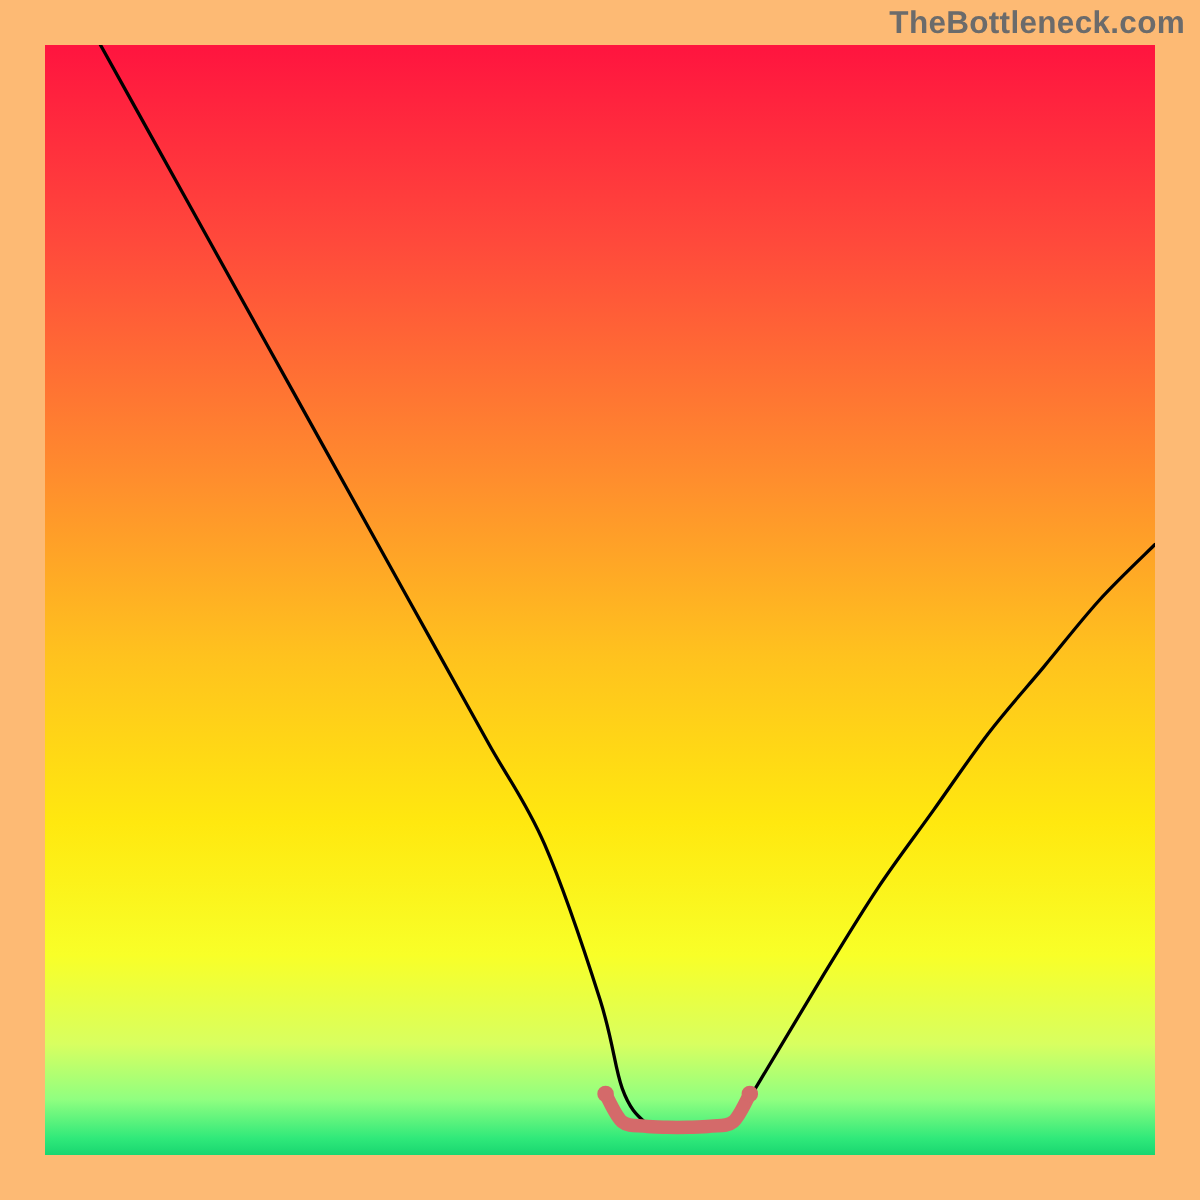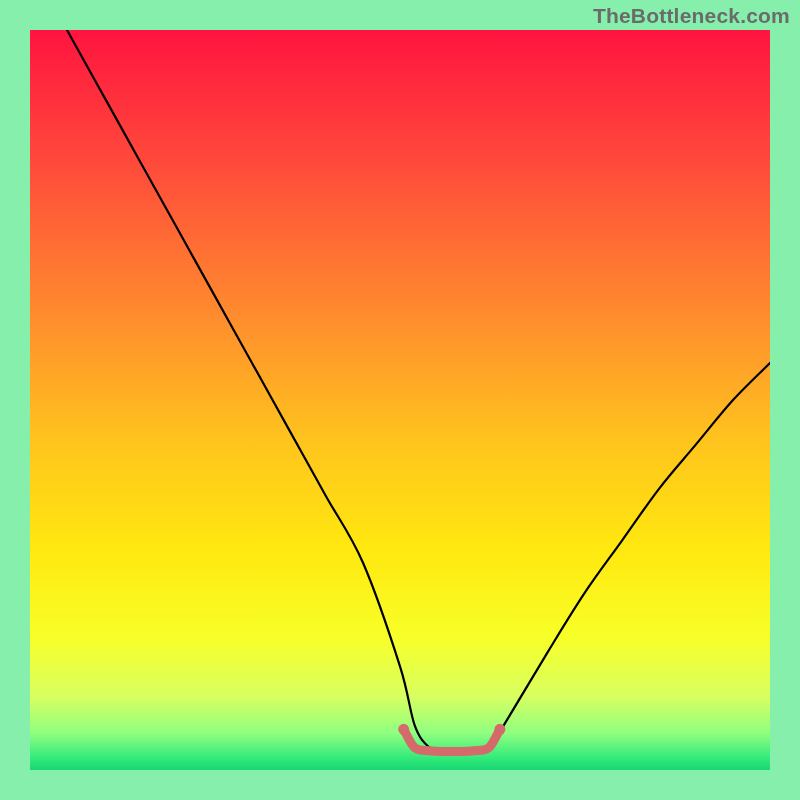--- a/index.html
+++ b/index.html
@@ -7,21 +7,21 @@
     padding: 0;
     width: 800px;
     height: 800px;
     overflow: hidden;
     background: #000;
   }
   .frame {
     position: relative;
     width: 800px;
     height: 800px;
-    background: #86efac;
+    background: #fdba74;
   }
   .plot {
     position: absolute;
     left: 30px;
     top: 30px;
     width: 740px;
     height: 740px;
     overflow: hidden;
   }
   .gradient {

